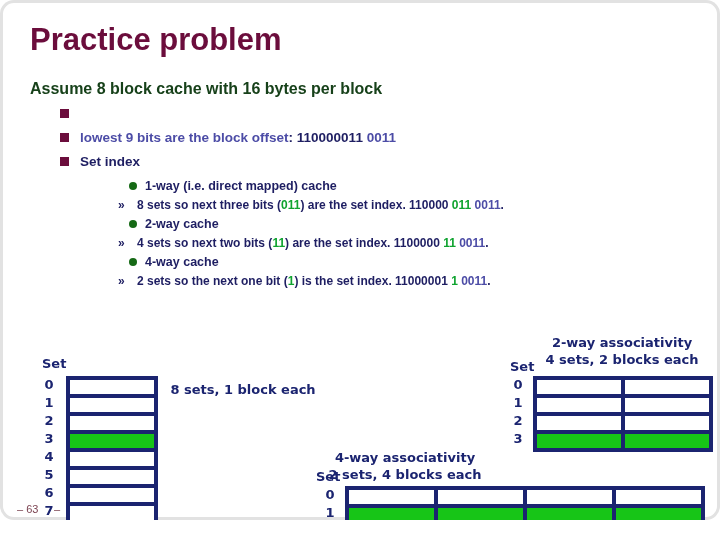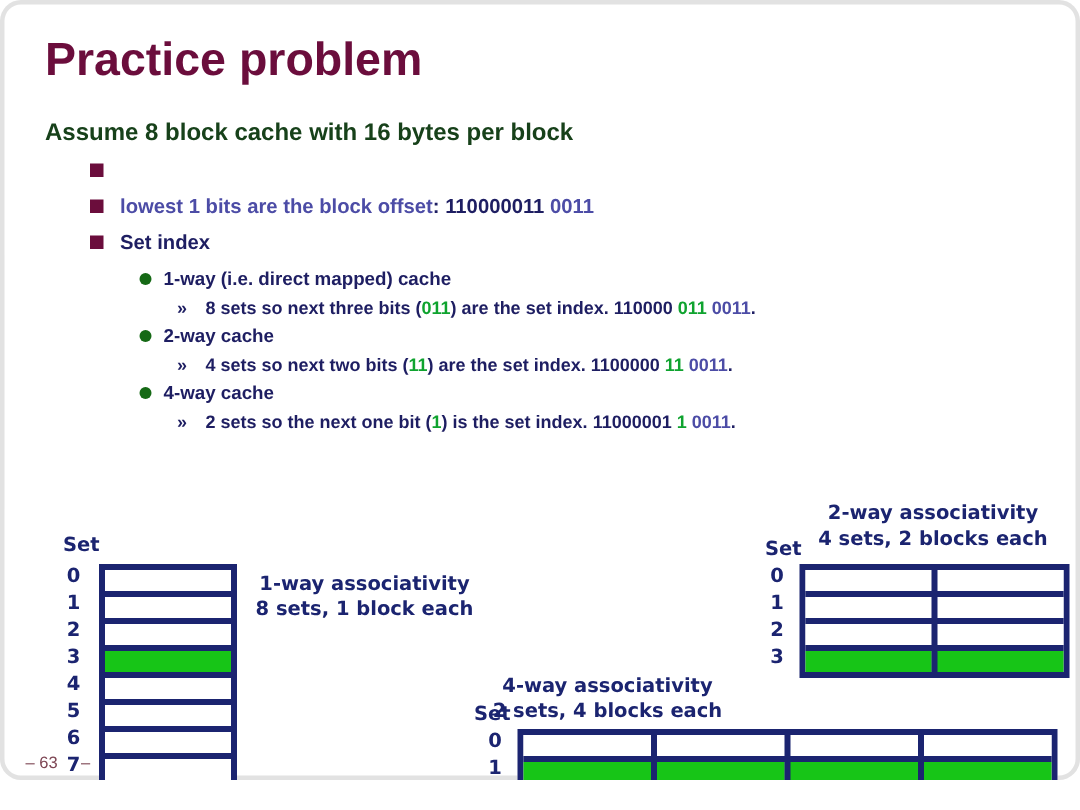--- a/index.html
+++ b/index.html
@@ -13,21 +13,21 @@
     position:absolute;left:30px;top:22px;margin:0;
     font-size:31px;font-weight:bold;color:#6B0D3C;letter-spacing:0px;
   }
   .heading{
     position:absolute;left:30px;top:80px;
     font-size:16px;font-weight:bold;color:#17411A;text-align:right;
   }
   #bullets{position:absolute;left:0;top:101px;width:720px;}
   .line{display:flex;align-items:center;font-weight:bold;color:#1E1E62;}
   .line.l1{height:24px;font-size:13.5px;}
-  .line.l2{height:19px;font-size:12.5px;}
+  .line.l2{height:19px;font-size:12.5px;padding-left:36px;}
   .line.l3{height:19px;font-size:12px;}
   .line.l2.first{margin-top:3px;}
   .sq{width:9px;height:9px;background:#6B0D3C;margin-left:60px;margin-right:11px;flex:none;}
   .dot{width:8px;height:8px;border-radius:50%;background:#156915;margin-left:93px;margin-right:8px;flex:none;}
   .chev{display:inline-block;margin-left:118px;width:19px;color:#1E1E62;font-size:12px;flex:none;}
   .seg{white-space:pre;}
   .c-navy{color:#1E1E62;}
   .c-slate{color:#4C4CA6;}
   .c-green{color:#0FA32F;}
   
@@ -69,21 +69,21 @@
   <h1 class="title">Practice problem</h1>
 
   <div class="heading">Assume 8 block cache with 16 bytes per block</div>
 
   <div id="bullets">
       <div class="line l1">
         <span class="sq"></span>
       </div>
       <div class="line l1">
         <span class="sq"></span>
-        <span class="seg c-slate">lowest 1 bits are the block offset</span>
+        <span class="seg c-slate">lowest 9 bits are the block offset</span>
         <span class="seg c-navy">: 110000011 </span>
         <span class="seg c-slate">0011</span>
       </div>
       <div class="line l1">
         <span class="sq"></span>
         <span class="seg c-navy">Set index</span>
       </div>
       <div class="line l2 first">
         <span class="dot"></span>
         <span class="seg c-navy">1-way (i.e. direct mapped) cache</span>
@@ -122,21 +122,20 @@
         <span class="seg c-green">1</span>
         <span class="seg c-navy">) is the set index. 11000001 </span>
         <span class="seg c-green">1</span>
         <span class="seg c-navy"> </span>
         <span class="seg c-slate">0011</span>
         <span class="seg c-navy">.</span>
       </div>
     </div>
 
   <div class="dg cap" id="cap0">
-    <div>1-way associativity</div>
     <div>8 sets, 1 block each</div>
   </div>
   <div class="dg setlbl" id="set0">Set</div>
   <div class="dg rlabels" id="labels0">
       <div class="rl">0</div>
       <div class="rl">1</div>
       <div class="rl">2</div>
       <div class="rl">3</div>
       <div class="rl">4</div>
       <div class="rl">5</div>

